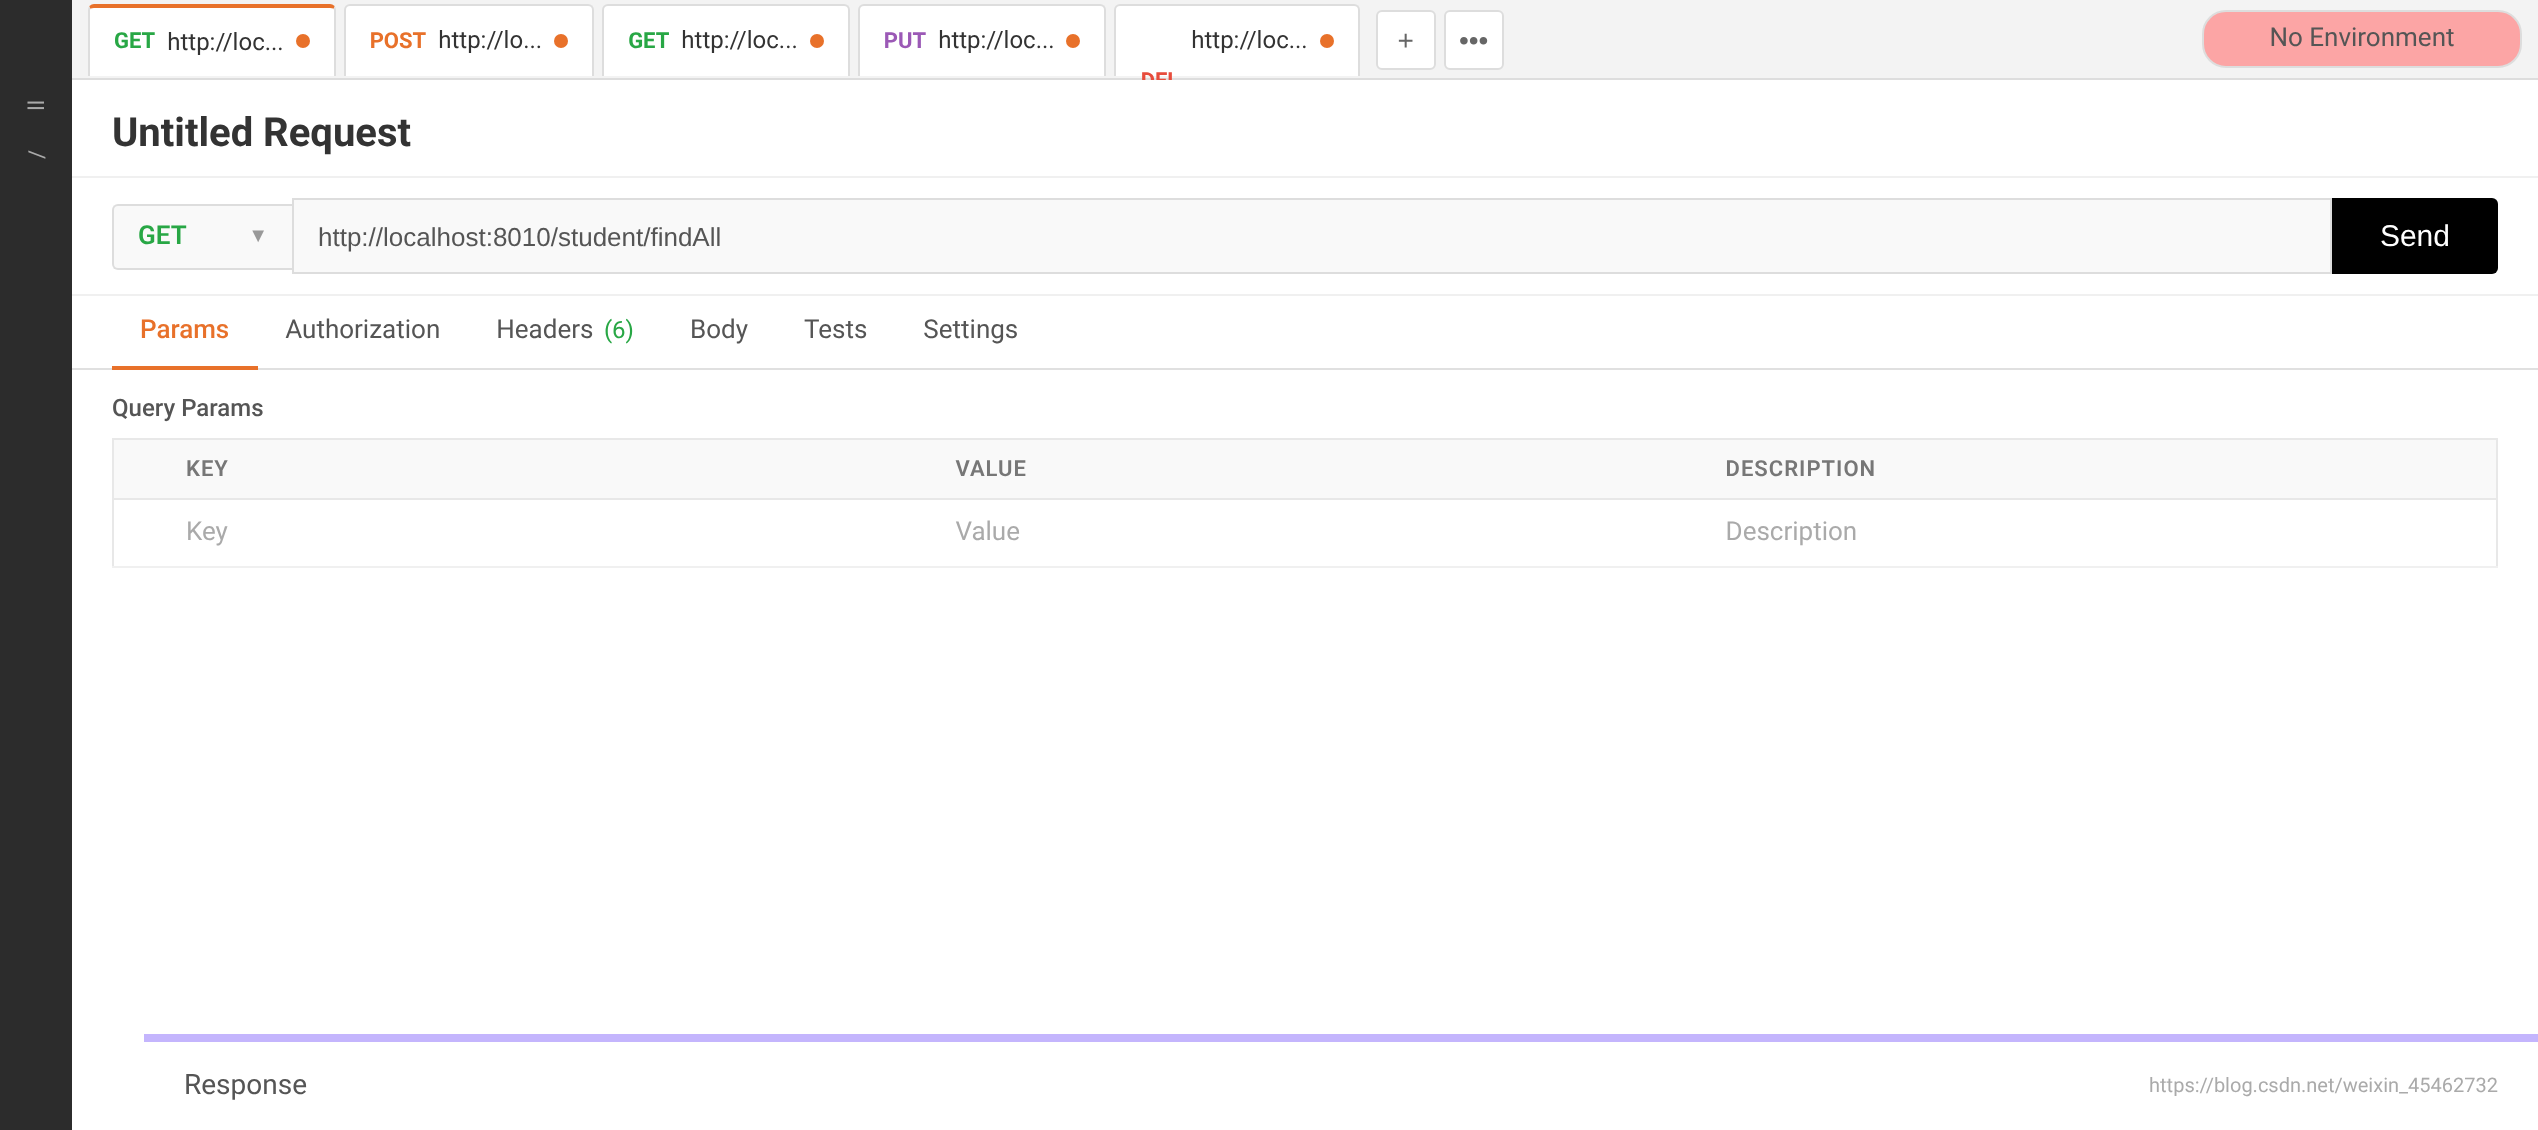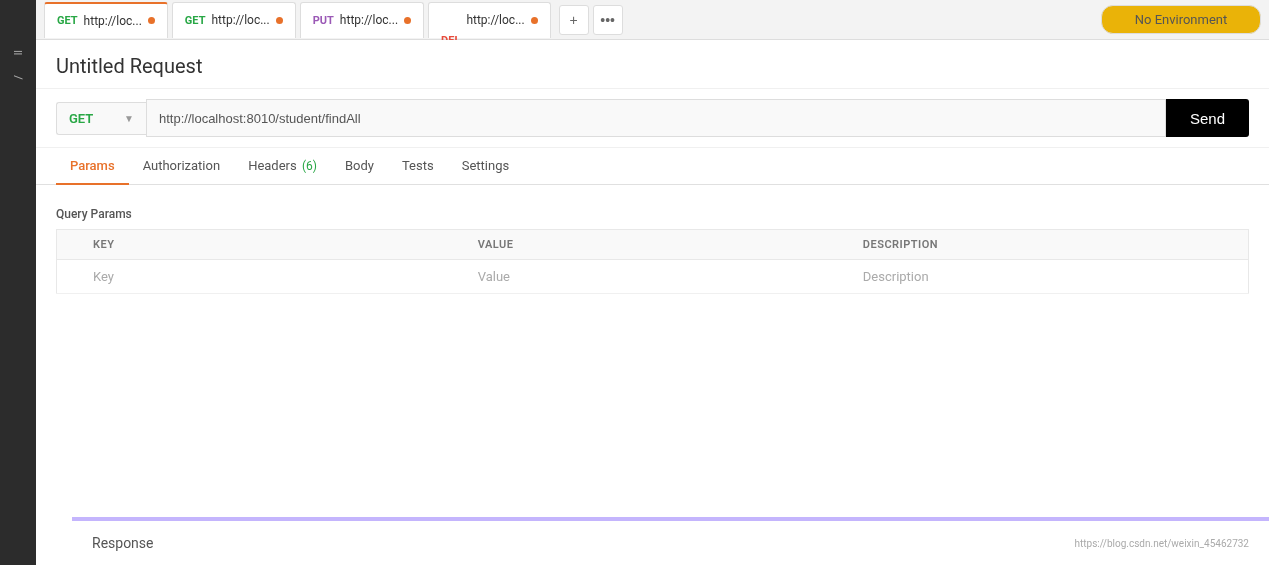--- a/index.html
+++ b/index.html
@@ -80,21 +80,21 @@
       align-items: center;
       justify-content: center;
       font-size: 14px;
       color: #666;
     }
 
     
     .env-selector {
       margin-left: auto;
       padding: 6px 14px;
-      background: #eab308;
+      background: #fca5a5;
       border: 1px solid #ddd;
       border-radius: 12px;
       font-size: 13px;
       color: #555;
       cursor: pointer;
       min-width: 160px;
       text-align: center;
     }
 
     
@@ -105,21 +105,21 @@
       height: calc(565px - 40px);
     }
 
     .request-title-area {
       padding: 14px 20px 10px 20px;
       border-bottom: 1px solid #f0f0f0;
     }
 
     .request-title {
       font-size: 20px;
-      font-weight: 400;
+      font-weight: 700;
       color: #333;
     }
 
     
     .url-bar {
       display: flex;
       align-items: center;
       padding: 10px 20px;
       gap: 0;
       border-bottom: 1px solid #f0f0f0;
@@ -206,21 +206,20 @@
     .params-section {
       padding: 12px 20px 0 20px;
       flex: 1;
     }
 
     .params-title {
       font-size: 12px;
       color: #555;
       margin-bottom: 8px;
       font-weight: 500;
-      margin-top: 10px;
     }
 
     .params-table {
       width: 100%;
       border-collapse: collapse;
       border: 1px solid #e8e8e8;
     }
 
     .params-table th {
       text-align: left;
@@ -313,20 +312,25 @@
 <div class="wrapper">
 
   <div class="tab-bar">
 
     <div class="request-tab active">
       <span class="method method-get">GET</span>
       <span>http://loc...</span>
       <span class="tab-dot dot-orange"></span>
     </div>
 
+    <div class="request-tab">
+      <span class="method method-post">POST</span>
+      <span>http://lo...</span>
+      <span class="tab-dot dot-orange"></span>
+    </div>
 
     <div class="request-tab">
       <span class="method method-get">GET</span>
       <span>http://loc...</span>
       <span class="tab-dot dot-orange"></span>
     </div>
 
     <div class="request-tab">
       <span class="method method-put">PUT</span>
       <span>http://loc...</span>

